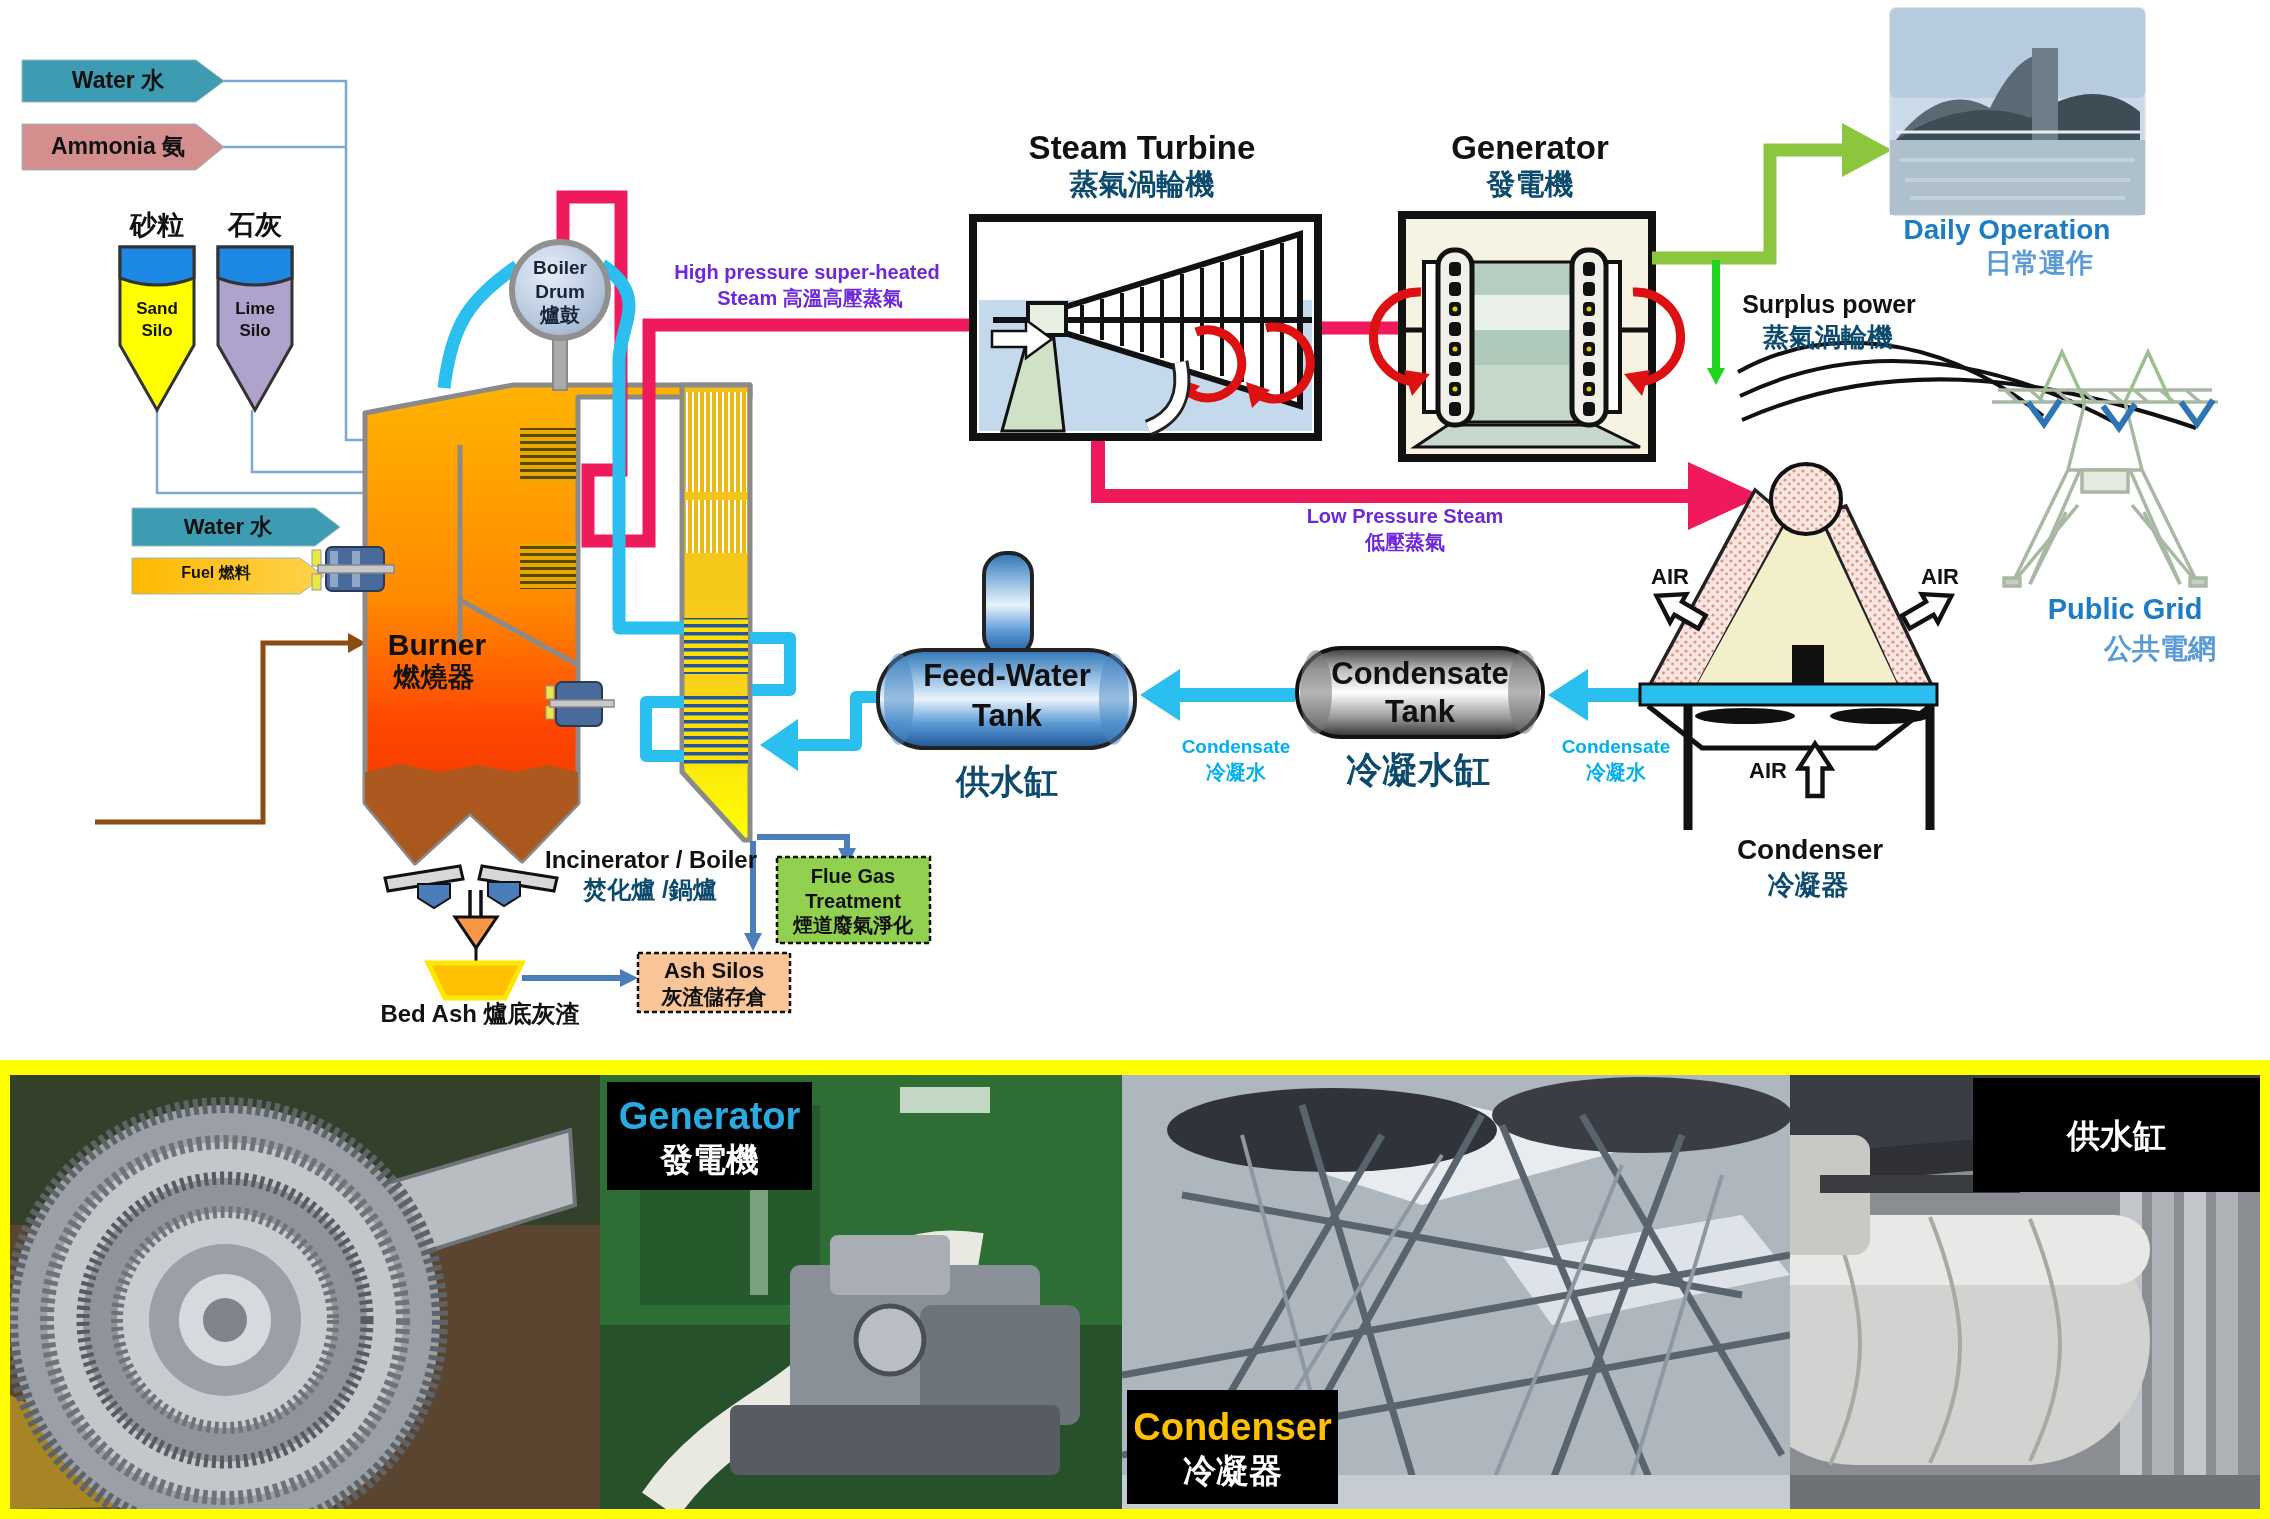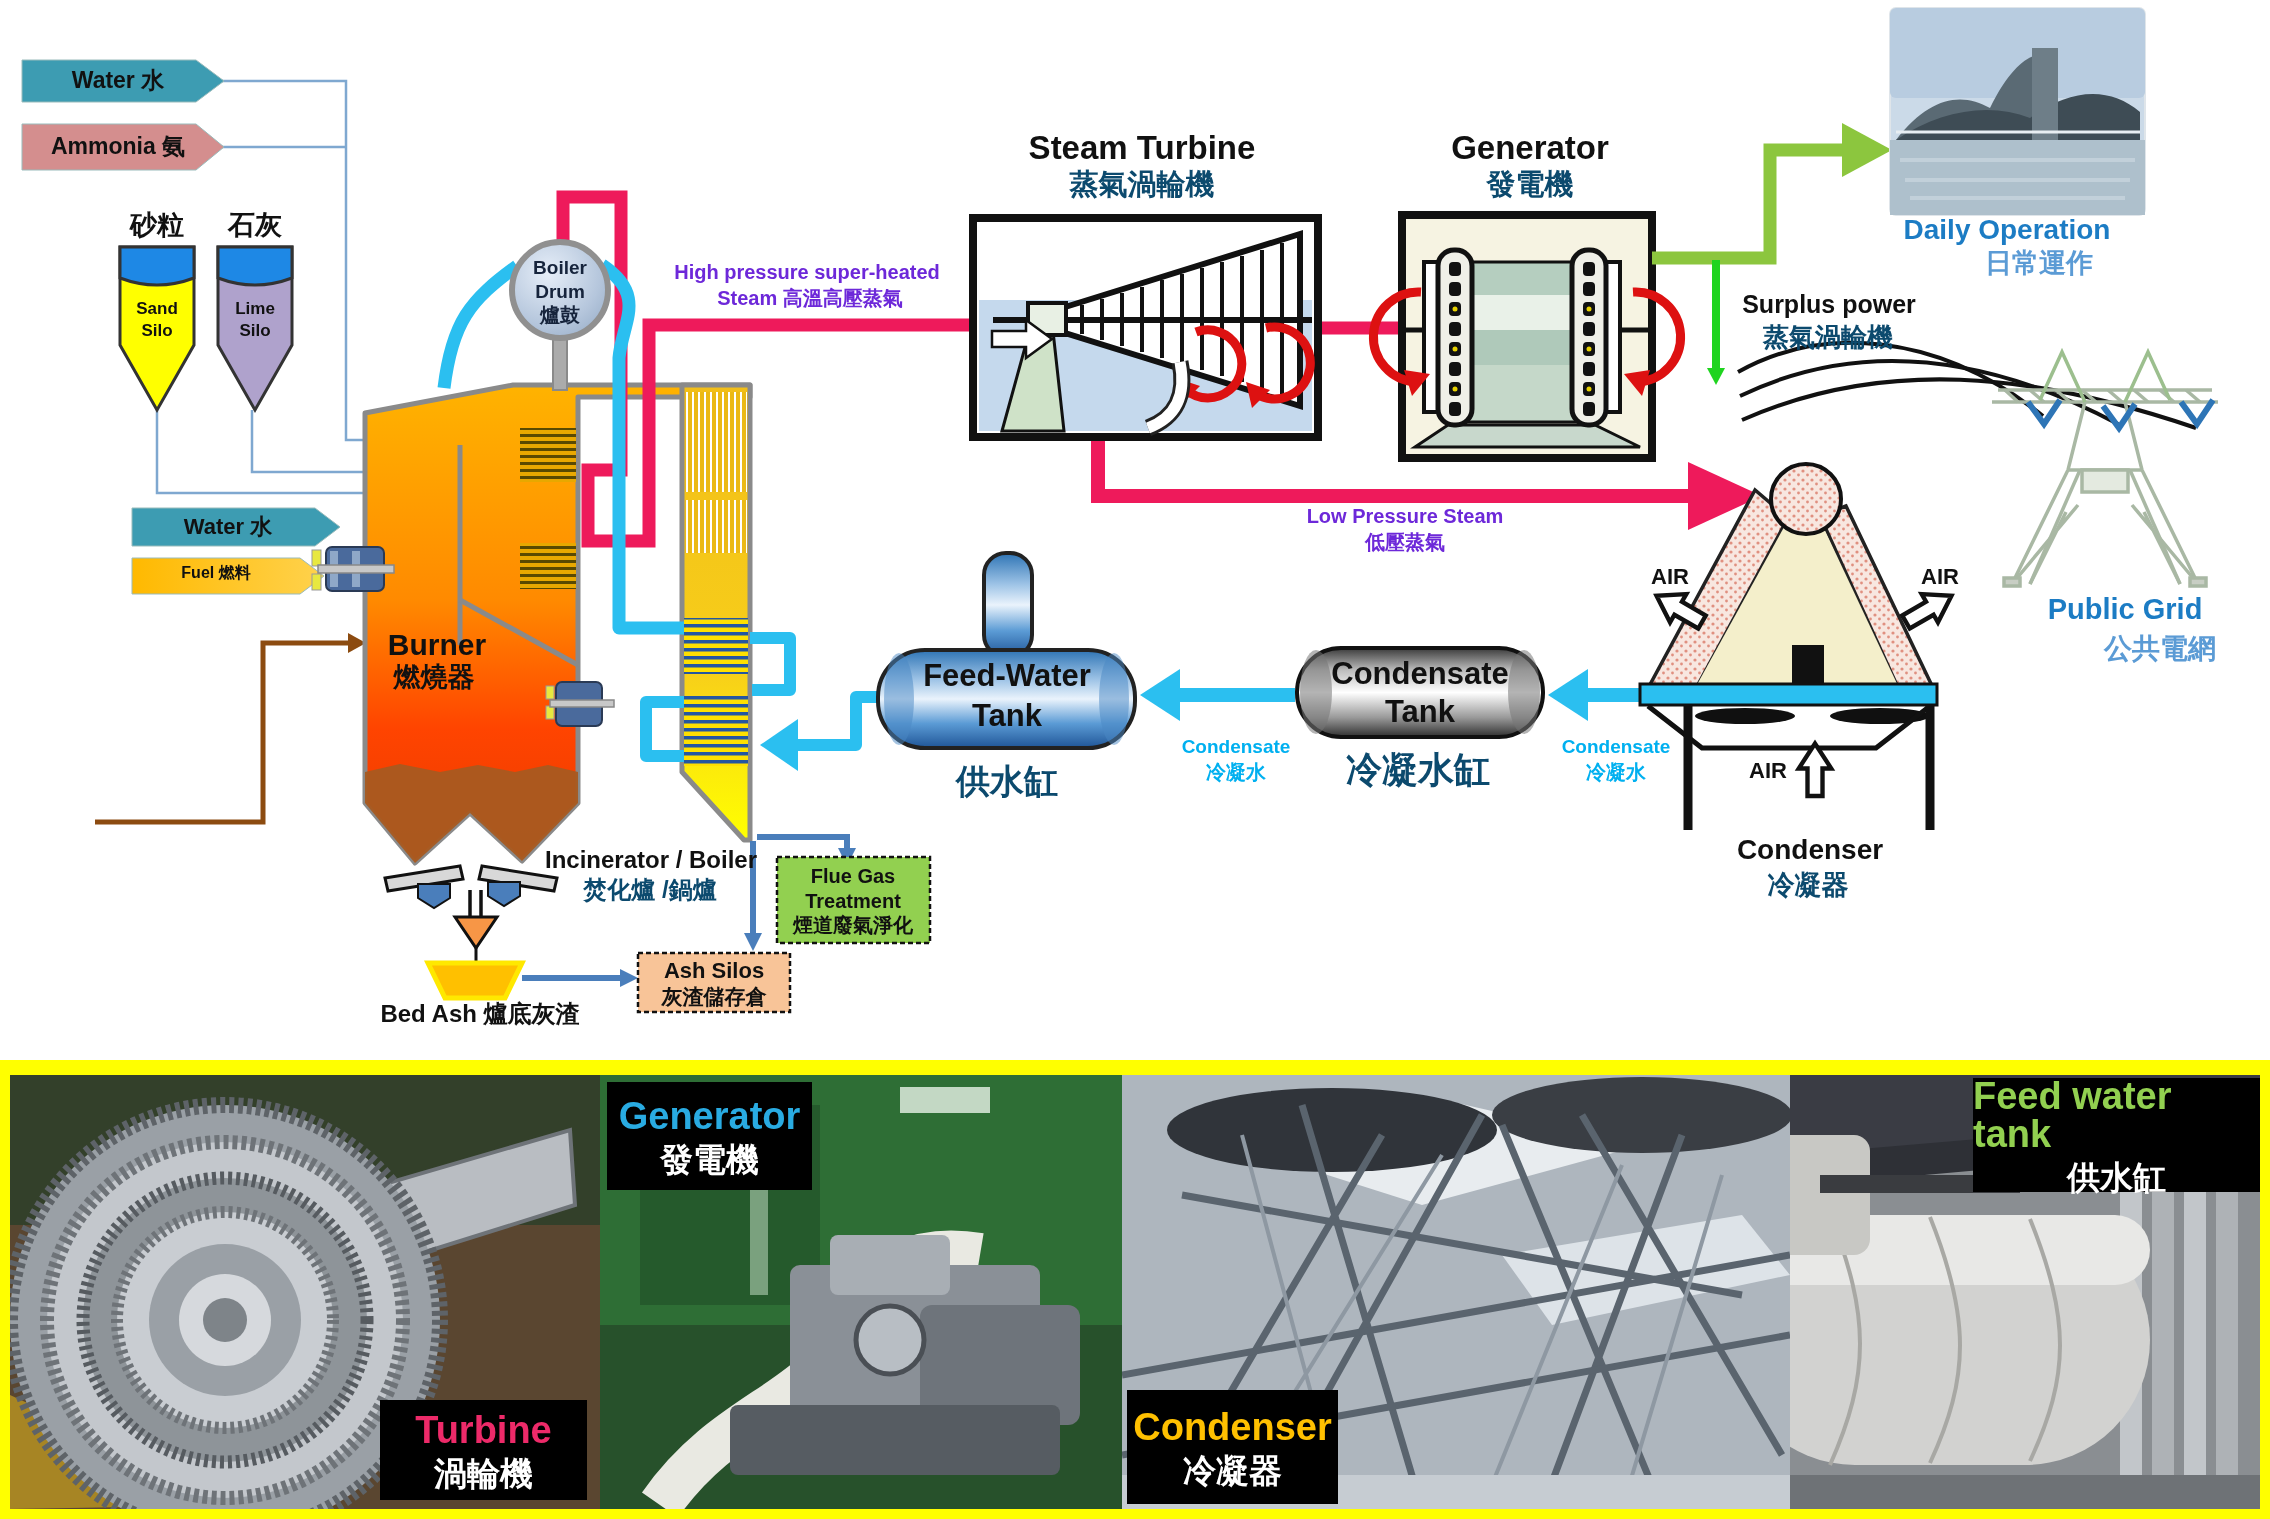--- a/index.html
+++ b/index.html
@@ -439,24 +439,20 @@
           <circle r="178" fill="none" stroke="#6E7378" stroke-width="14" stroke-dasharray="5,4"></circle>
           <circle r="142" fill="#8E9499"></circle>
           <circle r="142" fill="none" stroke="#565B60" stroke-width="13" stroke-dasharray="4,4"></circle>
           <circle r="108" fill="#C9CDD2"></circle>
           <circle r="108" fill="none" stroke="#6E7378" stroke-width="12" stroke-dasharray="4,4"></circle>
           <circle r="76" fill="#9AA0A6"></circle>
           <circle r="46" fill="#D6D9DD"></circle>
           <circle r="22" fill="#7E8489"></circle>
         </g>
       </svg>
-      <div class="plabel" style="left:370px;top:325px;width:207px;height:100px;">
-        <span class="en pink-en">Turbine</span>
-        <span class="zh">渦輪機</span>
-      </div>
     </div>
 
     <div class="photo" style="width:522px;">
       <svg width="522" height="434" viewBox="0 0 522 434">
         <rect width="522" height="434" fill="#2E6E35"></rect>
         <rect y="250" width="522" height="184" fill="#27512B"></rect>
         <rect x="40" y="30" width="180" height="200" fill="#255A2C"></rect>
         <rect x="150" y="20" width="18" height="200" fill="#CFE8CF" opacity="0.5"></rect>
         <rect x="300" y="12" width="90" height="26" fill="#E8F2E8" opacity="0.8"></rect>
         <path d="M60,430 C130,330 220,330 255,240 C275,190 320,170 380,180" stroke="#E9E9E2" stroke-width="44" fill="none"></path>
@@ -504,19 +500,18 @@
         <rect x="394" y="60" width="22" height="374" fill="#C2C6CA"></rect>
         <rect x="426" y="60" width="22" height="374" fill="#AEB2B6"></rect>
         <rect x="-60" y="140" width="420" height="250" rx="125" fill="#D2D2D0"></rect>
         <rect x="-60" y="140" width="420" height="70" rx="35" fill="#E8E8E6"></rect>
         <path d="M40,140 C80,240 80,300 40,390 M140,142 C180,242 180,302 140,388 M240,144 C280,244 280,300 240,386" stroke="#A8A8A4" stroke-width="4" fill="none"></path>
         <rect x="-40" y="60" width="120" height="120" rx="16" fill="#C8C8C4"></rect>
         <rect x="30" y="100" width="200" height="18" fill="#3A3C40"></rect>
         <rect y="400" width="470" height="34" fill="#6E7276"></rect>
       </svg>
       <div class="plabel" style="left:183px;top:3px;width:287px;height:114px;">
-        <span class="en green-en">Feed water tank</span>
         <span class="zh">供水缸</span>
       </div>
     </div>
 
   </div>
 </div>
 
 </body></html>

